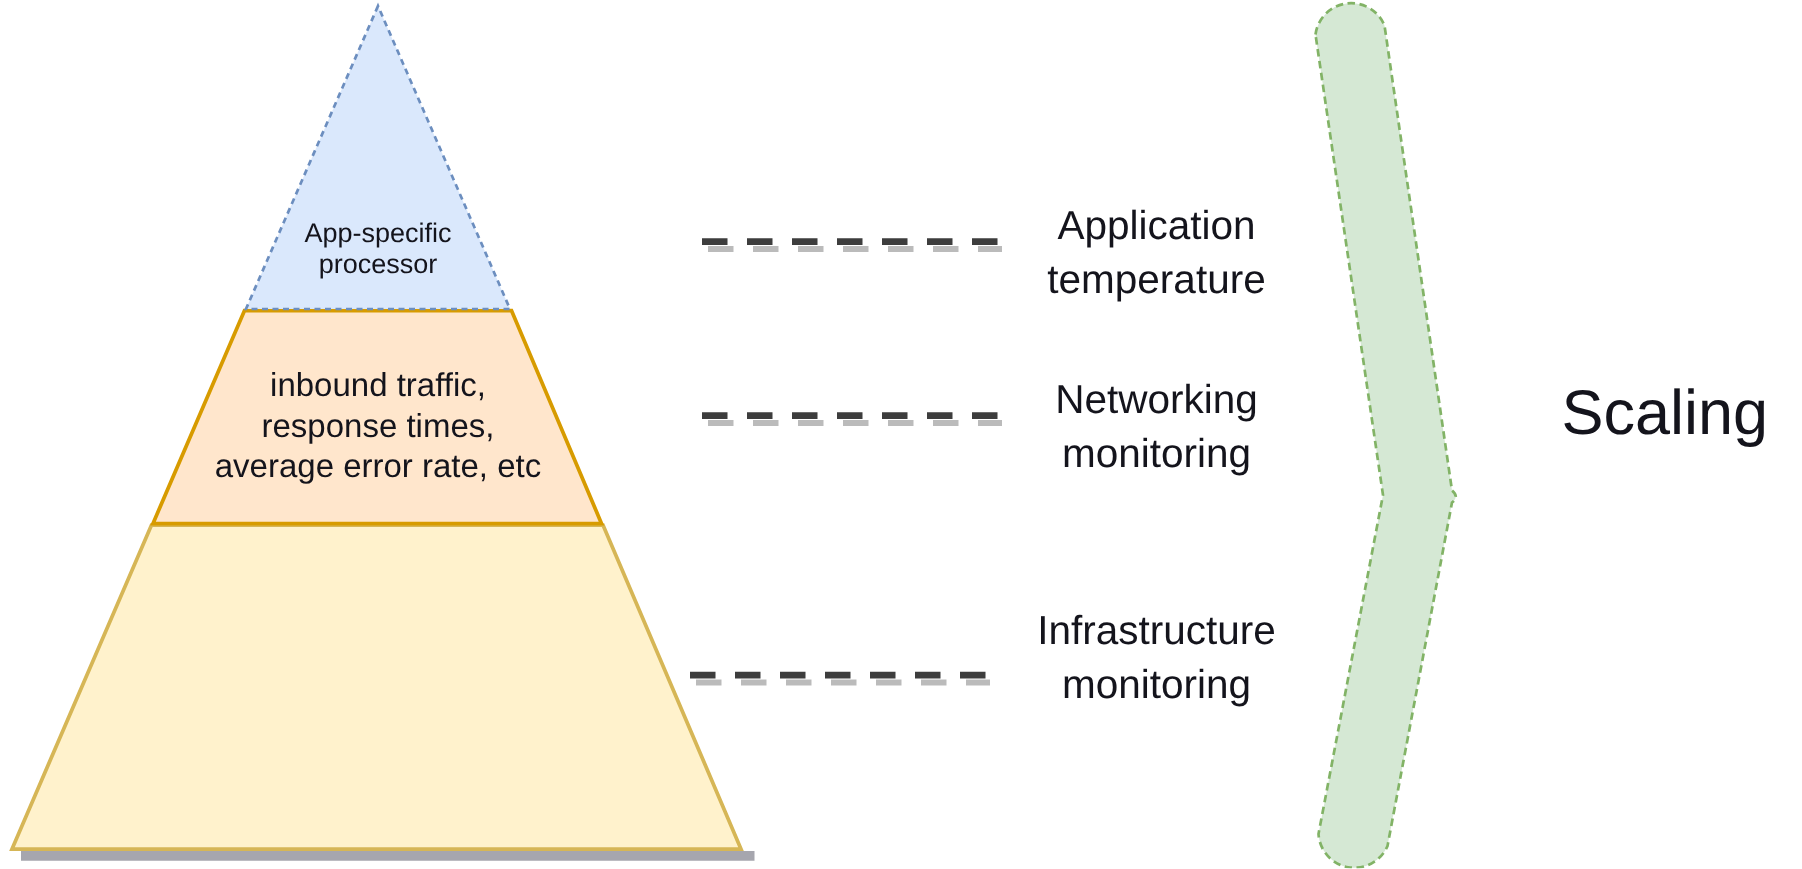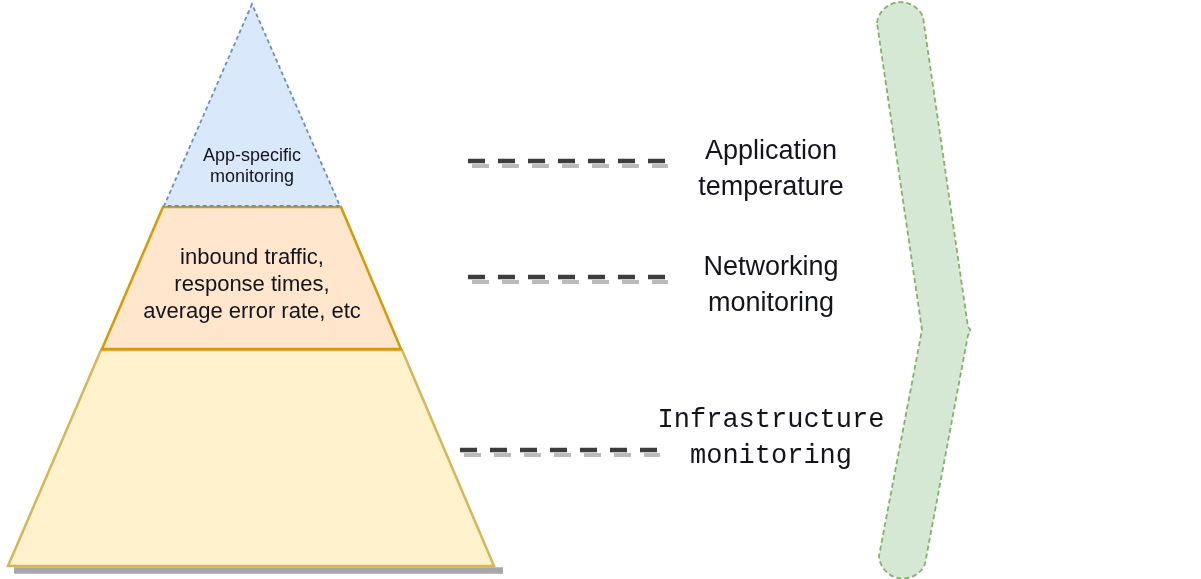--- a/index.html
+++ b/index.html
@@ -17,21 +17,21 @@
     white-space:pre-line;
     text-align:center;
     color:#14141c;
   }
   .tier1{left:150px;top:145px;width:204px;font-size:18px;line-height:21px;}
   .tier2{left:112px;top:243px;width:280px;font-size:22px;line-height:27px;}
   .tier3{left:72px;top:425px;width:360px;font-size:25px;line-height:31px;}
   .mon{left:641px;width:260px;font-size:27px;line-height:36px;}
   .mon-app{top:132px;}
   .mon-net{top:248px;text-align:center;}
-  .mon-infra{top:402px;font-family:Liberation Mono, monospace;}
+  .mon-infra{top:402px;}
   .scaling{
     left:1041px;top:250px;
     font-size:42px;line-height:50px;
     white-space:nowrap;text-align:left;
   }
 </style>
 </head>
 <body>
 
 <div class="canvas">
@@ -63,26 +63,27 @@
              A 24 24 0 0 1 923 17
              L 968 327
              Q 973 331 968 335
              L 925 564
              A 24 24 0 0 1 879 556
              L 922 330
              Z" stroke-width="1.8" stroke-dasharray="5 3" fill="#d5e8d4" stroke="#82b366"></path>
   </svg>
 
   <div class="t tier1">App-specific
-monitoring</div>
+processor</div>
   <div class="t tier2">inbound traffic,
 response times,
 average error rate, etc</div>
 
   <div class="t mon mon-app">Application
 temperature</div>
   <div class="t mon mon-net">Networking
 monitoring</div>
   <div class="t mon mon-infra">Infrastructure
 monitoring</div>
 
+  <div class="t scaling">Scaling</div>
 
 </div>
 
 </body></html>

